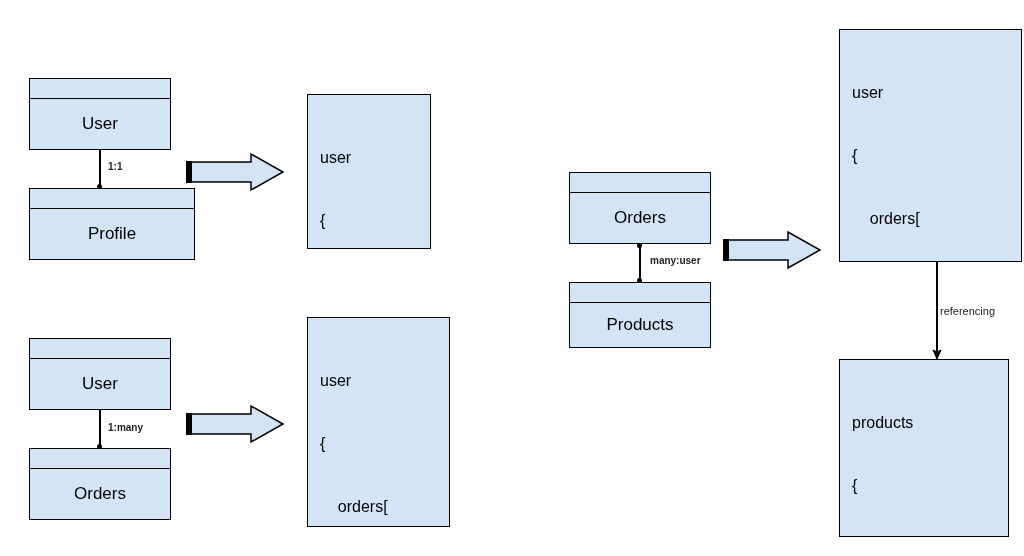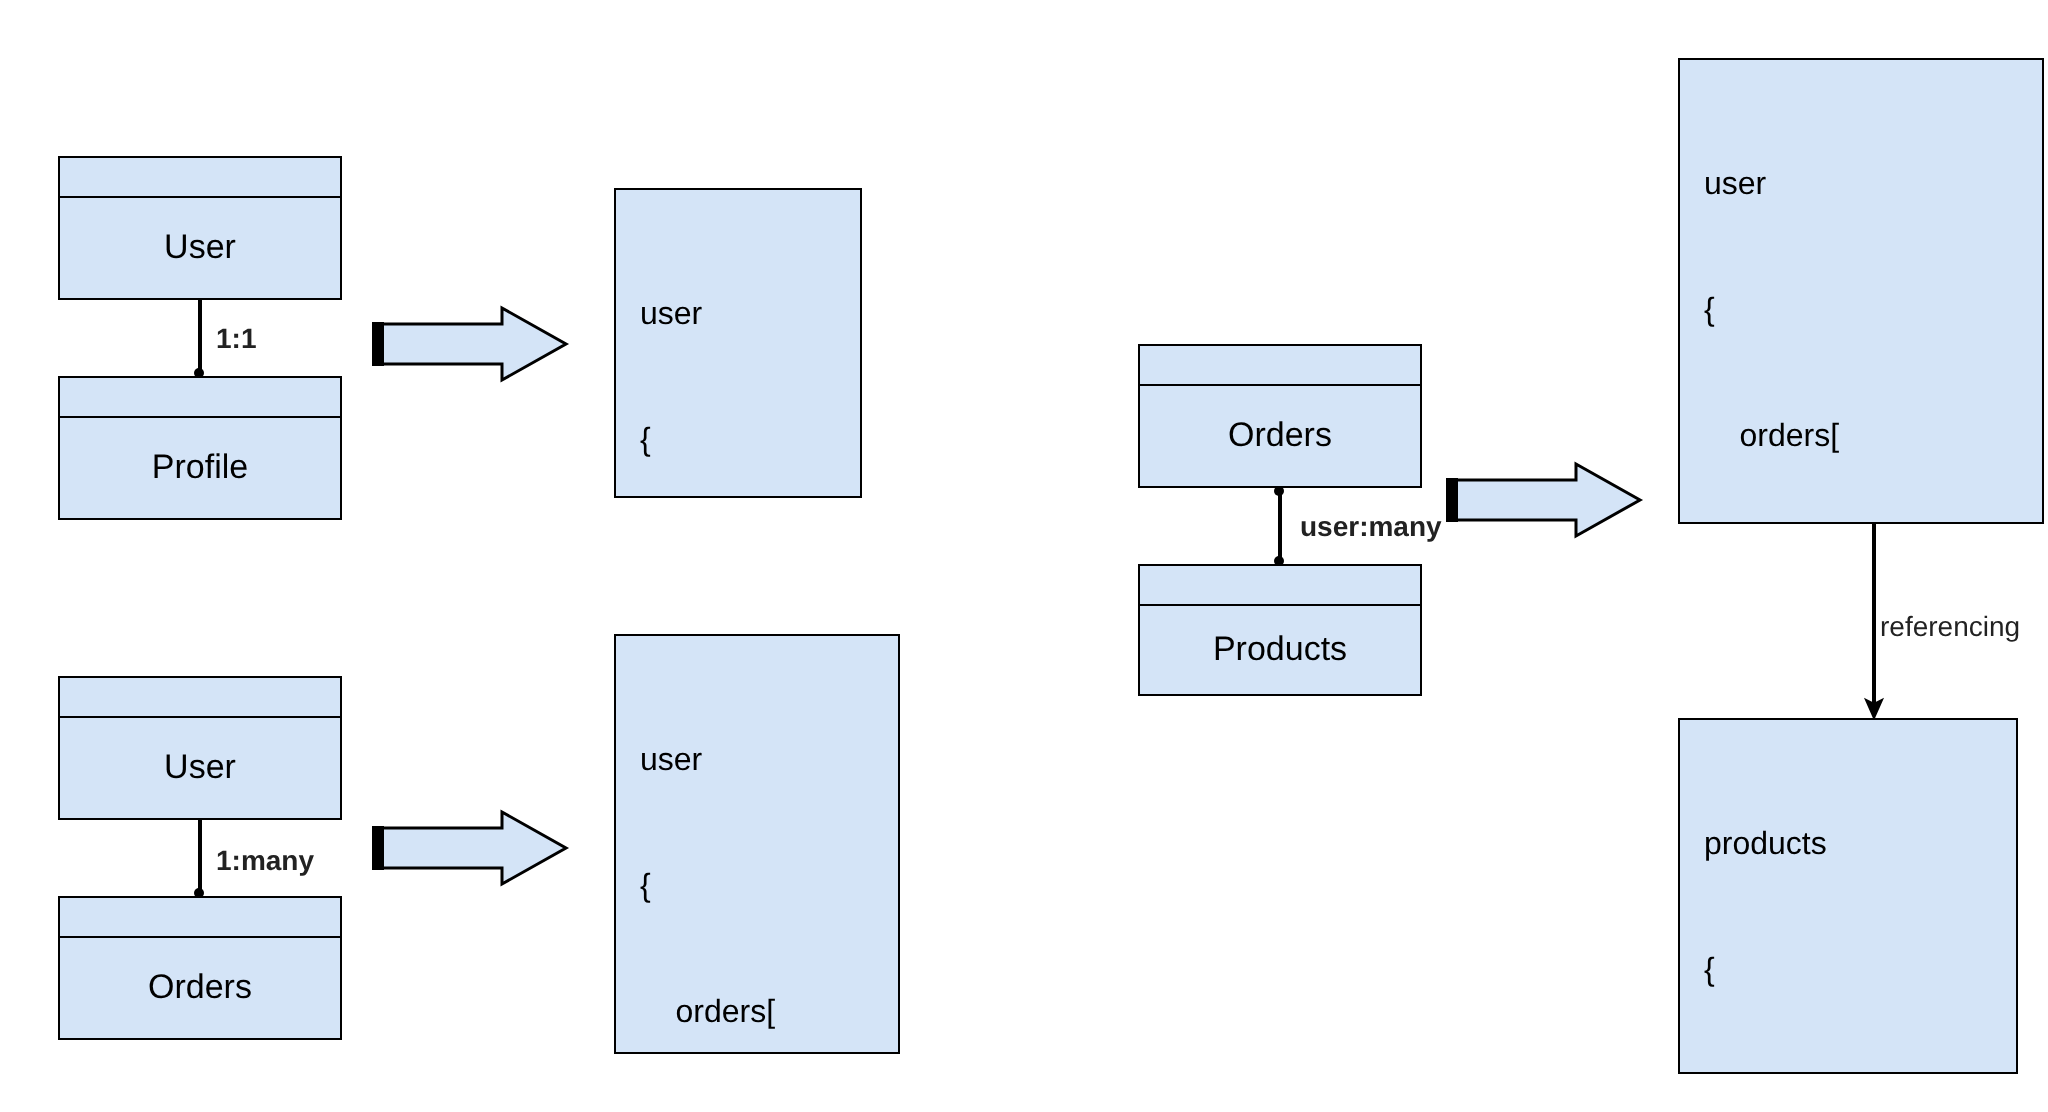--- a/index.html
+++ b/index.html
@@ -59,21 +59,21 @@
   }
   .dot {
     position: absolute;
     width: 5px;
     height: 5px;
     border-radius: 50%;
     background: #000000;
   }
   .rel-label {
     position: absolute;
-    font-size: 14px;
+    font-size: 10px;
     font-weight: bold;
     color: #222222;
     white-space: nowrap;
   }
 
   
   .block-arrow {
     position: absolute;
   }
 
@@ -99,42 +99,42 @@
   }
 
   
   .ref-line {
     position: absolute;
     width: 1.5px;
     background: #000000;
   }
   .ref-label {
     position: absolute;
-    font-size: 14px;
+    font-size: 11px;
     color: #222222;
     white-space: nowrap;
   }
 </style>
 </head>
 <body>
 
 <div id="canvas">
 
   <div class="uml-box" style="left:29px; top:78px; width:142px; height:72px;">
     <div class="uml-strip"></div>
     <div class="uml-body">
       <span class="uml-label">User</span>
     </div>
   </div>
 
   <div class="connector" style="left:99px; top:150px; height:37px;"></div>
   <div class="dot" style="left:97px; top:184px;"></div>
   <span class="rel-label" style="left:108px; top:161px;">1:1</span>
 
-  <div class="uml-box" style="left:29px; top:188px; width:142px; height:72px;">
+  <div class="uml-box" style="left:29px; top:188px; width:166px; height:72px;">
     <div class="uml-strip"></div>
     <div class="uml-body">
       <span class="uml-label">Profile</span>
     </div>
   </div>
 
   <svg class="block-arrow" style="left:185px; top:152px;" width="102" height="40" viewBox="0 0 102 40">
     <path d="M4,10 L66,10 L66,2 L98,20 L66,38 L66,30 L4,30 Z" fill="#d4e4f7" stroke="#000000" stroke-width="1.5"></path>
     <rect x="1" y="9" width="6" height="22" fill="#000000"></rect>
   </svg>
@@ -187,21 +187,21 @@
   <div class="uml-box" style="left:569px; top:172px; width:142px; height:72px;">
     <div class="uml-strip"></div>
     <div class="uml-body">
       <span class="uml-label">Orders</span>
     </div>
   </div>
 
   <div class="connector" style="left:639px; top:244px; height:37px;"></div>
   <div class="dot" style="left:637px; top:243px;"></div>
   <div class="dot" style="left:637px; top:278px;"></div>
-  <span class="rel-label" style="left:650px; top:255px;">user:many</span>
+  <span class="rel-label" style="left:650px; top:255px;">many:user</span>
 
   <div class="uml-box" style="left:569px; top:282px; width:142px; height:66px;">
     <div class="uml-strip"></div>
     <div class="uml-body">
       <span class="uml-label">Products</span>
     </div>
   </div>
 
   <svg class="block-arrow" style="left:722px; top:230px;" width="102" height="40" viewBox="0 0 102 40">
     <path d="M4,10 L66,10 L66,2 L98,20 L66,38 L66,30 L4,30 Z" fill="#d4e4f7" stroke="#000000" stroke-width="1.5"></path>

